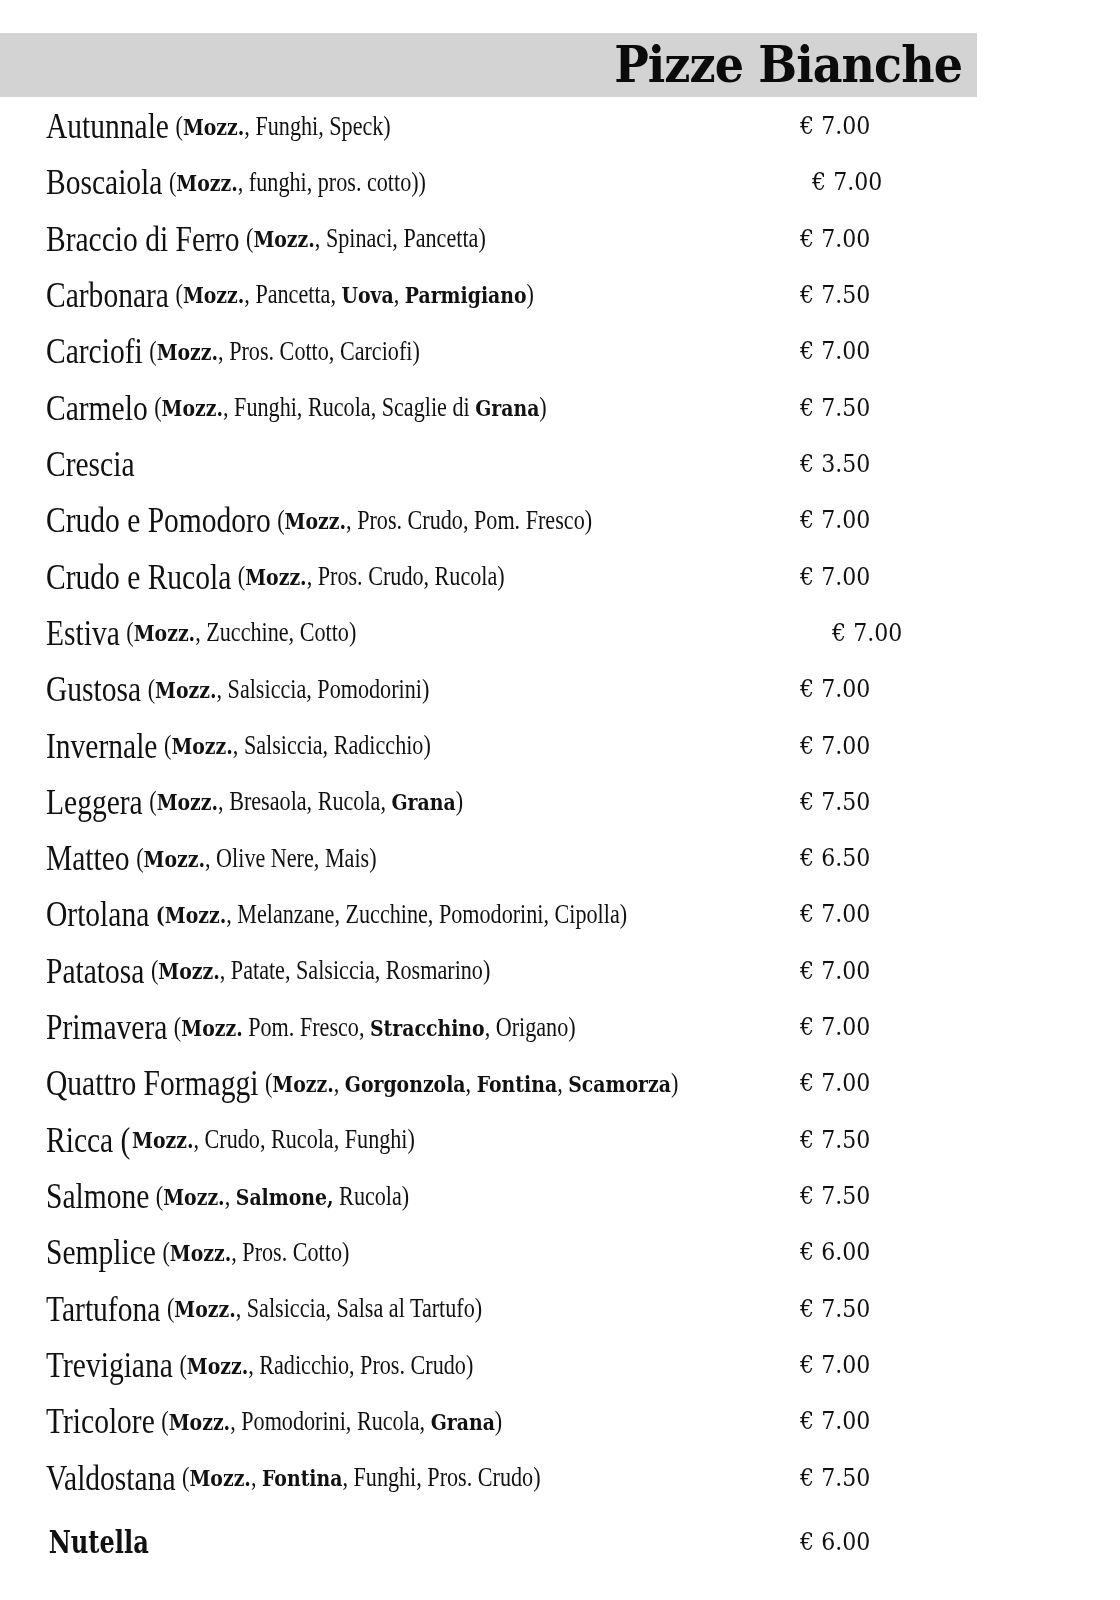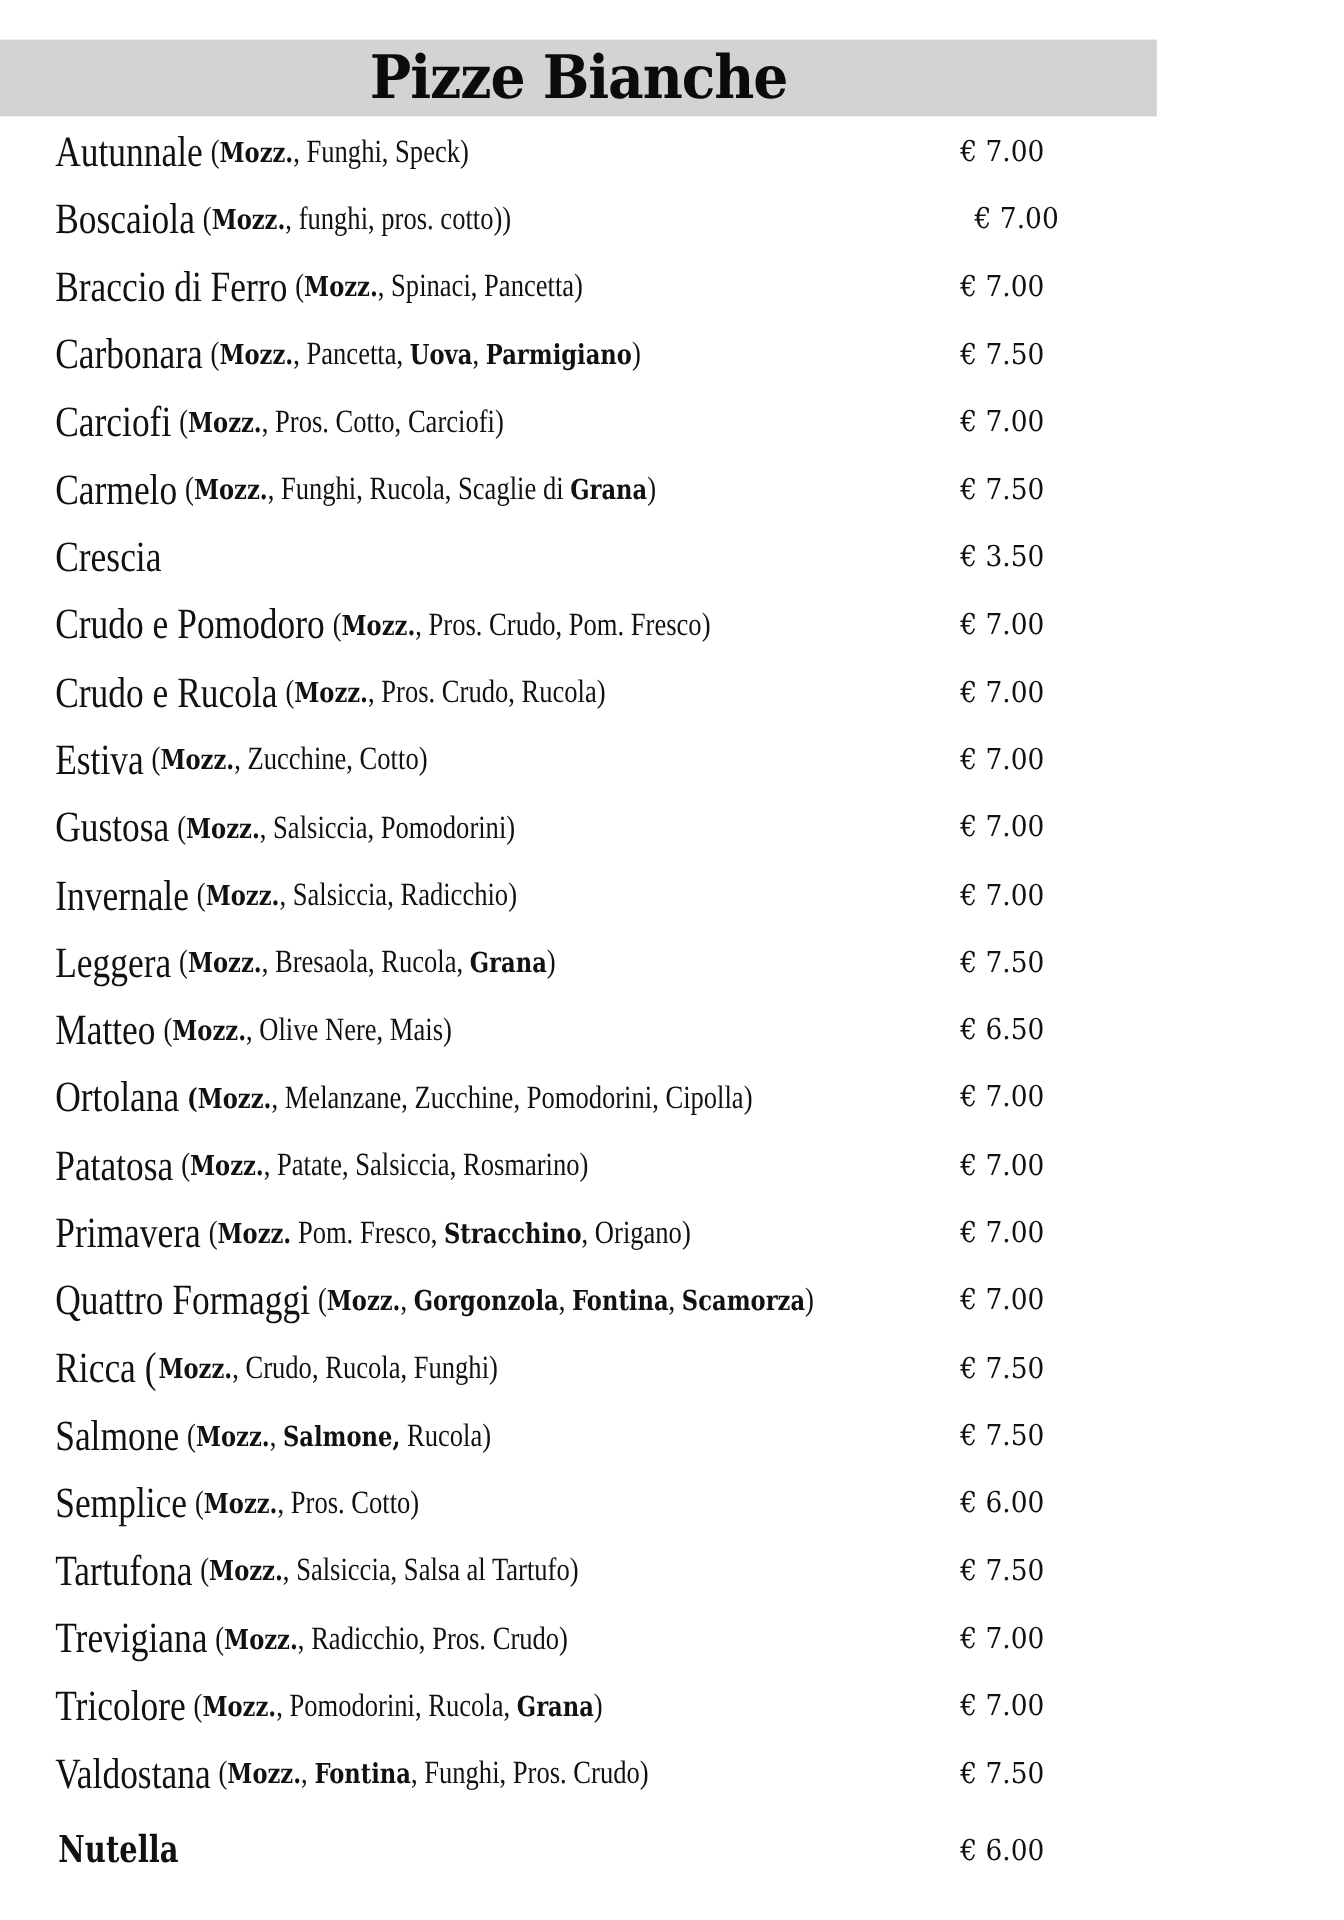--- a/index.html
+++ b/index.html
@@ -1,17 +1,17 @@
 <!DOCTYPE html>
 <html><head>
   <meta charset="utf-8">
   <style>
     html, body { margin: 0; padding: 0; background: #ffffff; }
     body { width: 1120px; height: 1600px; position: relative; overflow: hidden; font-family: "Liberation Serif", "DejaVu Serif", serif; color: #111; }
-    .banner { position: absolute; left: 0; top: 33px; width: 964px; height: 64px; background: #d3d3d3; display: flex; align-items: center; justify-content: center; }
+    .banner { position: absolute; left: 0; top: 33px; width: 964px; height: 64px; background: #d3d3d3; display: flex; align-items: center; justify-content: flex-end; padding-left: 13px; }
     .banner-title { font-family: "DejaVu Serif", serif; font-weight: bold; font-size: 50px; letter-spacing: -1px; transform: scaleX(0.92); color: #0b0b0b; line-height: 1; }
     .menu { position: absolute; left: 0; top: 98px; width: 1120px; }
     .row { position: absolute; left: 0; width: 940px; height: 56px; }
     .item { position: absolute; left: 46px; top: 0; height: 56px; display: flex; align-items: center; white-space: nowrap; transform-origin: left center; transform: scaleX(0.82); }
     .name { font-size: 36px; font-weight: normal; letter-spacing: 0px; }
     .name.bold { font-family: "DejaVu Serif", serif; font-weight: bold; font-size: 31px; transform: scaleX(0.95); }
     .ing { font-size: 27px; margin-left: 8px; }
     .ing b { font-family: "DejaVu Serif", serif; font-weight: bold; font-size: 23px; }
     .price { position: absolute; right: 70px; top: 0; height: 56px; display: flex; align-items: center; font-family: "DejaVu Serif", serif; font-size: 24px; transform: scaleX(0.92); transform-origin: right center; }
   </style>
@@ -78,21 +78,21 @@
       </div>
       <div class="price">€ 7.00</div>
     </div>
     <div class="row" style="top: 450.56px;">
       <div class="item">
         <span class="name">Crudo e Rucola</span>
         <span class="ing"><span>(</span><b>Mozz.</b><span>, Pros. Crudo, Rucola</span><span>)</span></span>
       </div>
       <div class="price">€ 7.00</div>
     </div>
-    <div class="row" style="top: 506.88px;">
+    <div class="row" style="top: 506.88px; padding-left: 32px;">
       <div class="item">
         <span class="name">Estiva</span>
         <span class="ing"><span>(</span><b>Mozz.</b><span>, Zucchine, Cotto</span><span>)</span></span>
       </div>
       <div class="price">€ 7.00</div>
     </div>
     <div class="row" style="top: 563.2px;">
       <div class="item">
         <span class="name">Gustosa</span>
         <span class="ing"><span>(</span><b>Mozz.</b><span>, Salsiccia, Pomodorini</span><span>)</span></span>

